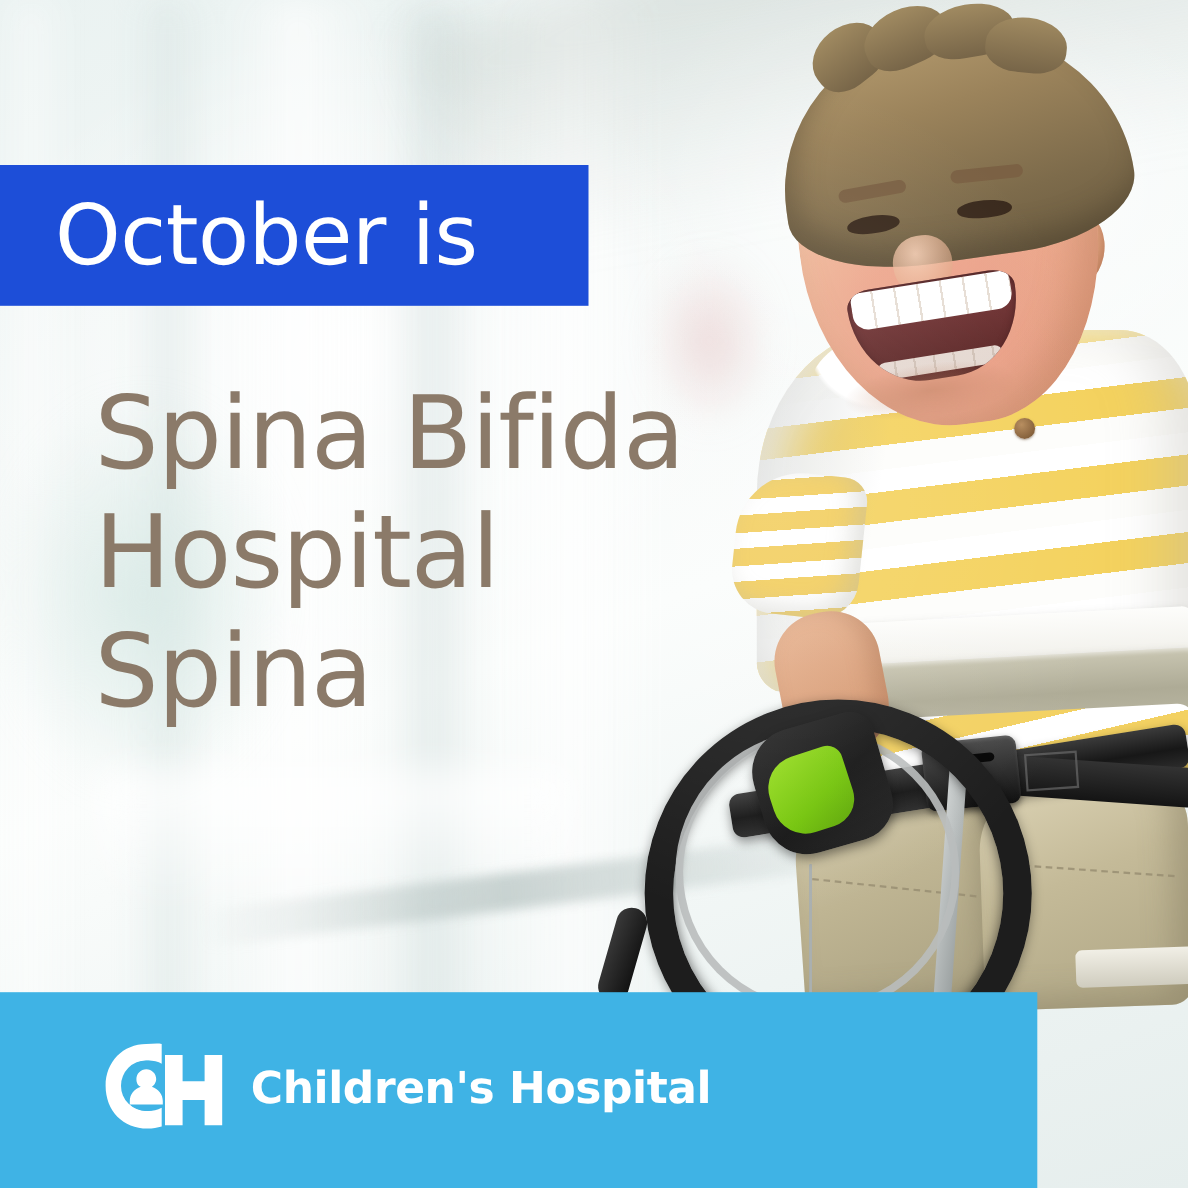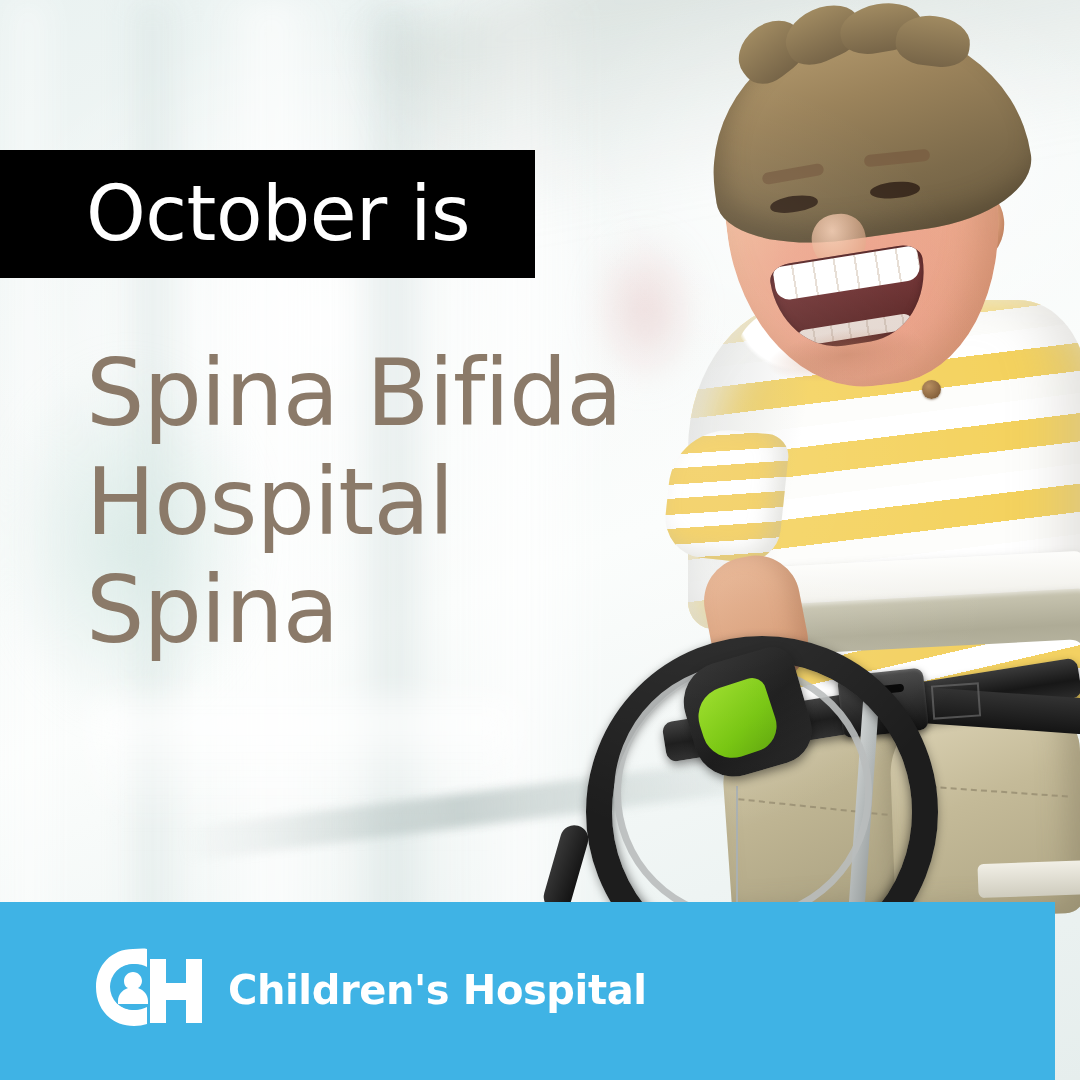--- a/index.html
+++ b/index.html
@@ -410,25 +410,25 @@
     inset: 0;
     background: radial-gradient(ellipse at 30% 50%, rgba(255,255,255,0.14), rgba(255,255,255,0) 60%);
     pointer-events: none;
   }
 
   
   .eyebrow-band {
     position: absolute;
     left: 0; top: 150px;
     width: 535px; height: 128px;
-    background: #000000;
+    background: #1d4ed8;
     display: flex;
     align-items: center;
     box-sizing: border-box;
-    padding-left: 86px;
+    padding-left: 50px;
   }
   .eyebrow-text {
     color: #ffffff;
     font-size: 76px;
     line-height: 1;
     font-weight: 400;
     letter-spacing: -0.5px;
     white-space: nowrap;
   }
   .headline {
@@ -441,21 +441,21 @@
     font-weight: 400;
     letter-spacing: -1px;
     margin-top: 22px;
   }
   .headline div { white-space: nowrap; }
 
   
   .footer {
     position: absolute;
     left: 0; bottom: 0;
-    width: 1055px; height: 178px;
+    width: 943px; height: 178px;
     background: #3fb3e5;
     display: flex;
     align-items: center;
     padding-left: 88px;
     box-sizing: border-box;
   }
   .logo-lockup {
     display: flex;
     align-items: center;
     gap: 24px;

